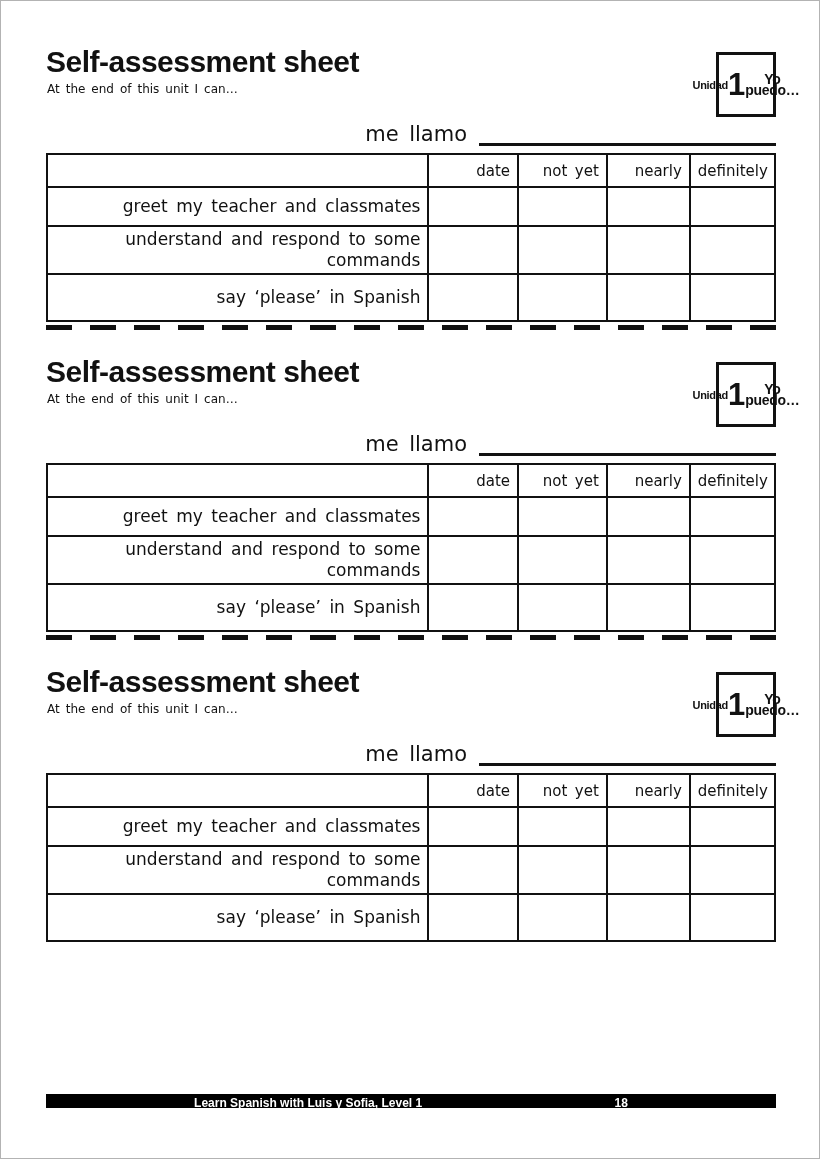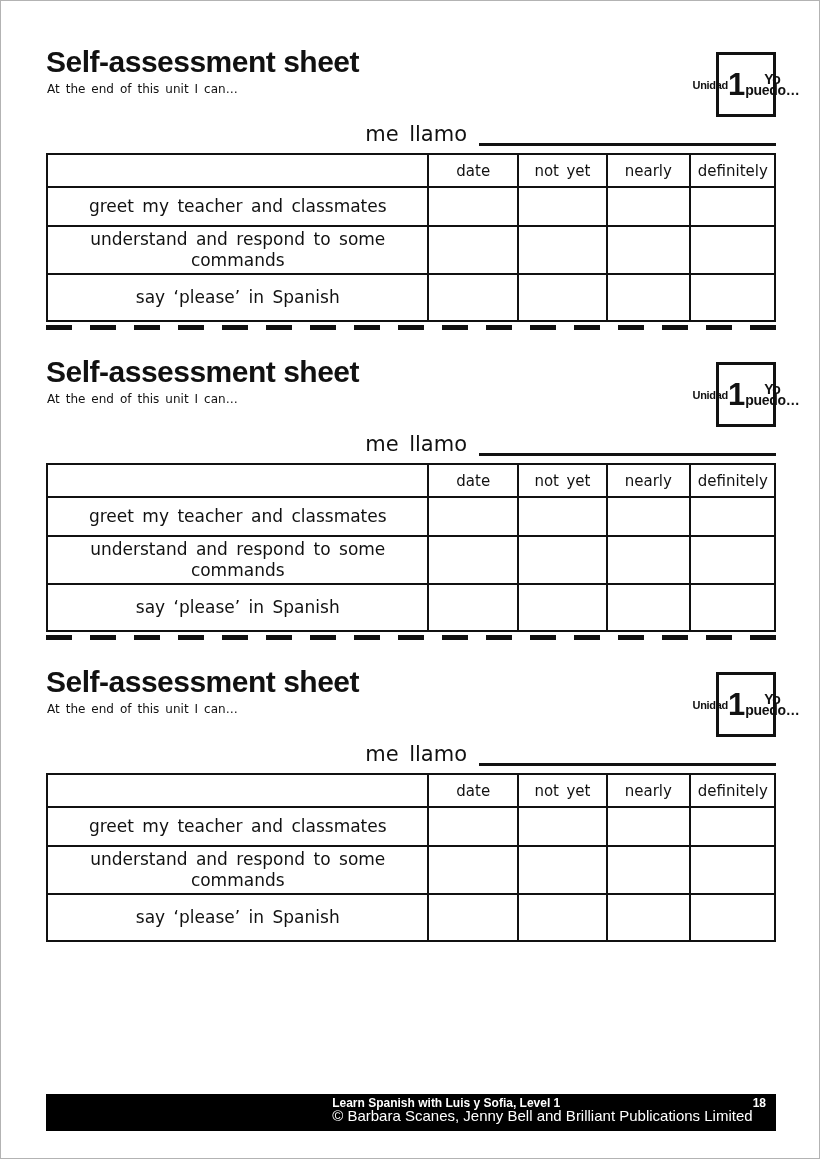--- a/index.html
+++ b/index.html
@@ -37,37 +37,37 @@
     position:absolute;top:57px;left:0;right:0;height:27px;
     display:flex;justify-content:flex-end;align-items:flex-end;margin-top:16px;
   }
   .name-label{font-size:21px;line-height:24px;padding-right:12px;}
   .write-line{width:297px;height:23px;border-bottom:3px solid var(--ink);}
   .assessment-table{
     position:absolute;top:107px;left:0;width:730px;
     border-collapse:collapse;table-layout:fixed;
   }
   .assessment-table th,.assessment-table td{
-    border:2px solid var(--ink);vertical-align:middle;text-align:center;
+    border:2px solid var(--ink);vertical-align:middle;text-align:right;
     padding:2px 7px;overflow:hidden;
   }
   .assessment-table thead tr{height:33px;}
   .assessment-table tbody tr.row-1{height:39px;}
   .assessment-table tbody tr.row-2{height:33px;}
   .assessment-table tbody tr.row-3{height:47px;}
   .assessment-table th{font-weight:normal;font-size:15px;white-space:nowrap;}
   .assessment-table td.skill{font-size:17px;line-height:21px;}
   .divider{
     height:5px;margin:17px 0 26px 0;
     background:repeating-linear-gradient(to right,var(--ink) 0 26px,transparent 26px 44px);
   }
   .footer{
-    position:absolute;left:45px;top:1093px;width:730px;height:37px;
+    position:absolute;left:45px;top:1093px;width:730px;height:14px;
     background:var(--footer-bg);color:var(--footer-text);
-    display:flex;justify-content:flex-end;align-items:flex-start;
+    display:flex;justify-content:center;align-items:flex-start;
     padding:3px 10px 0 10px;
   }
   .footer-title{font-size:12px;font-weight:bold;line-height:13px;}
   .footer-copy{font-size:15px;line-height:11px;}
   .footer-page{font-size:12px;font-weight:bold;line-height:13px;}
 </style>
 </head>
 <body>
 
 <div class="page">

